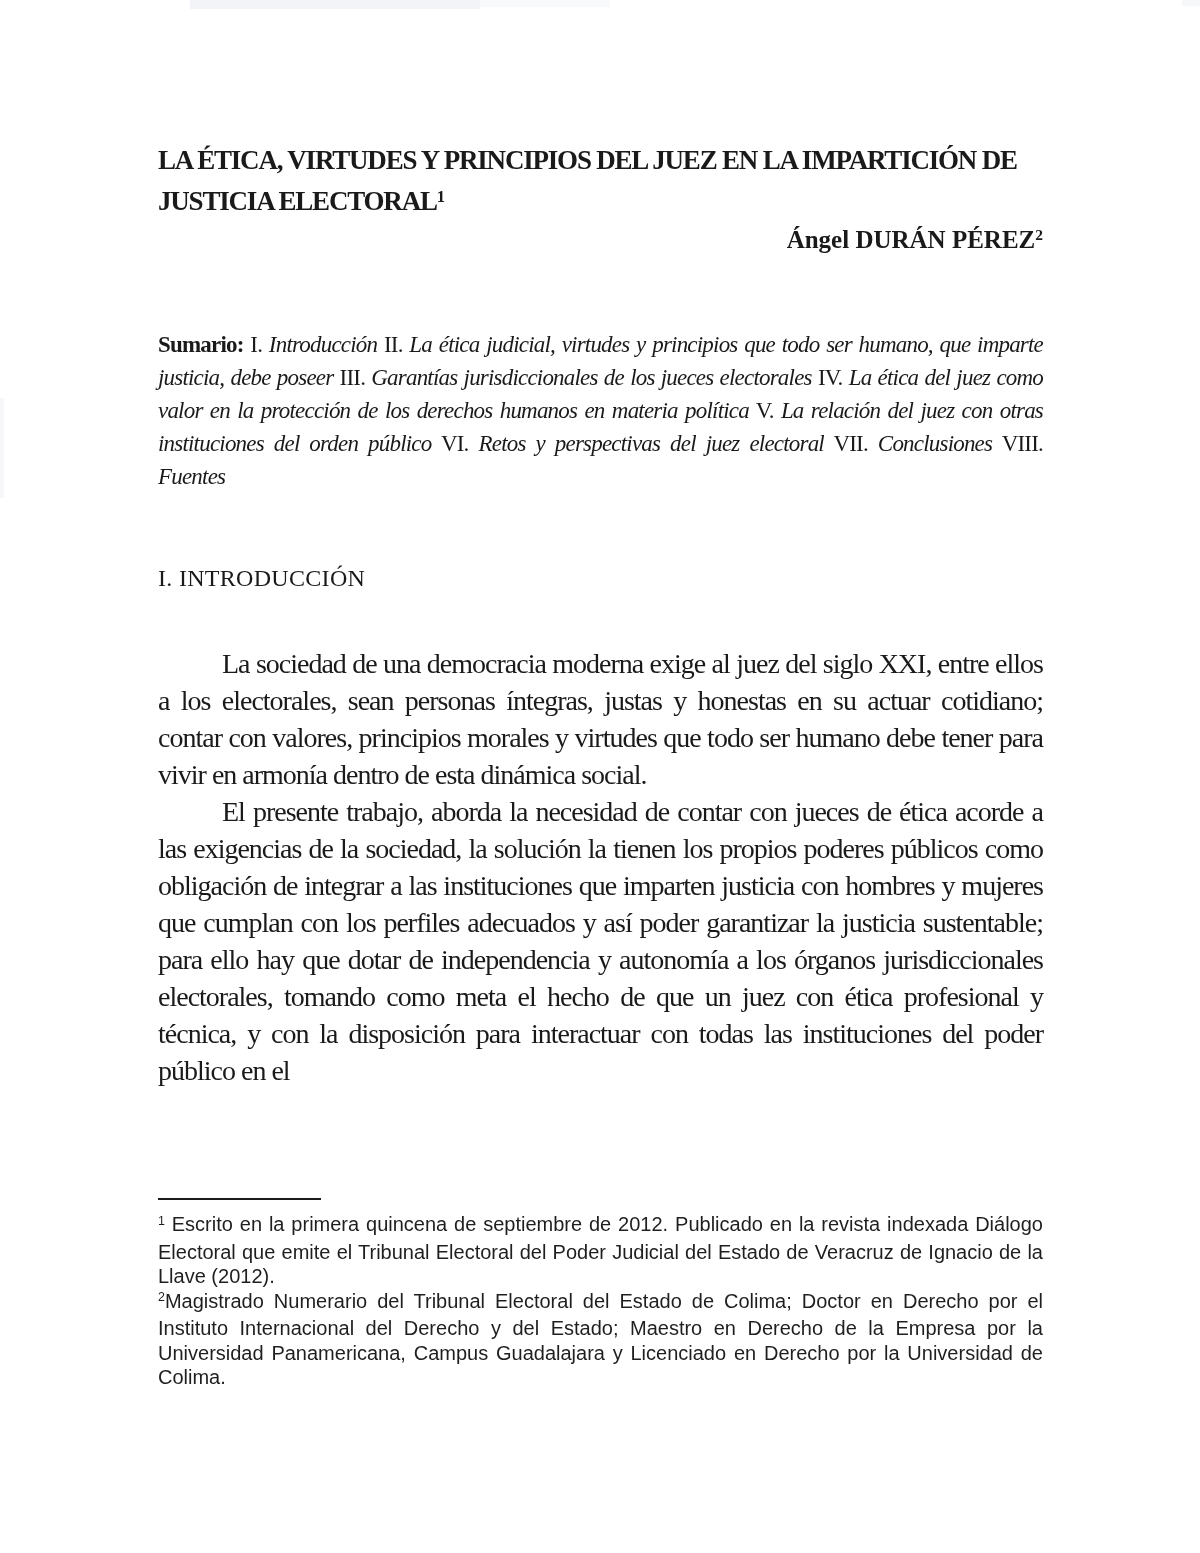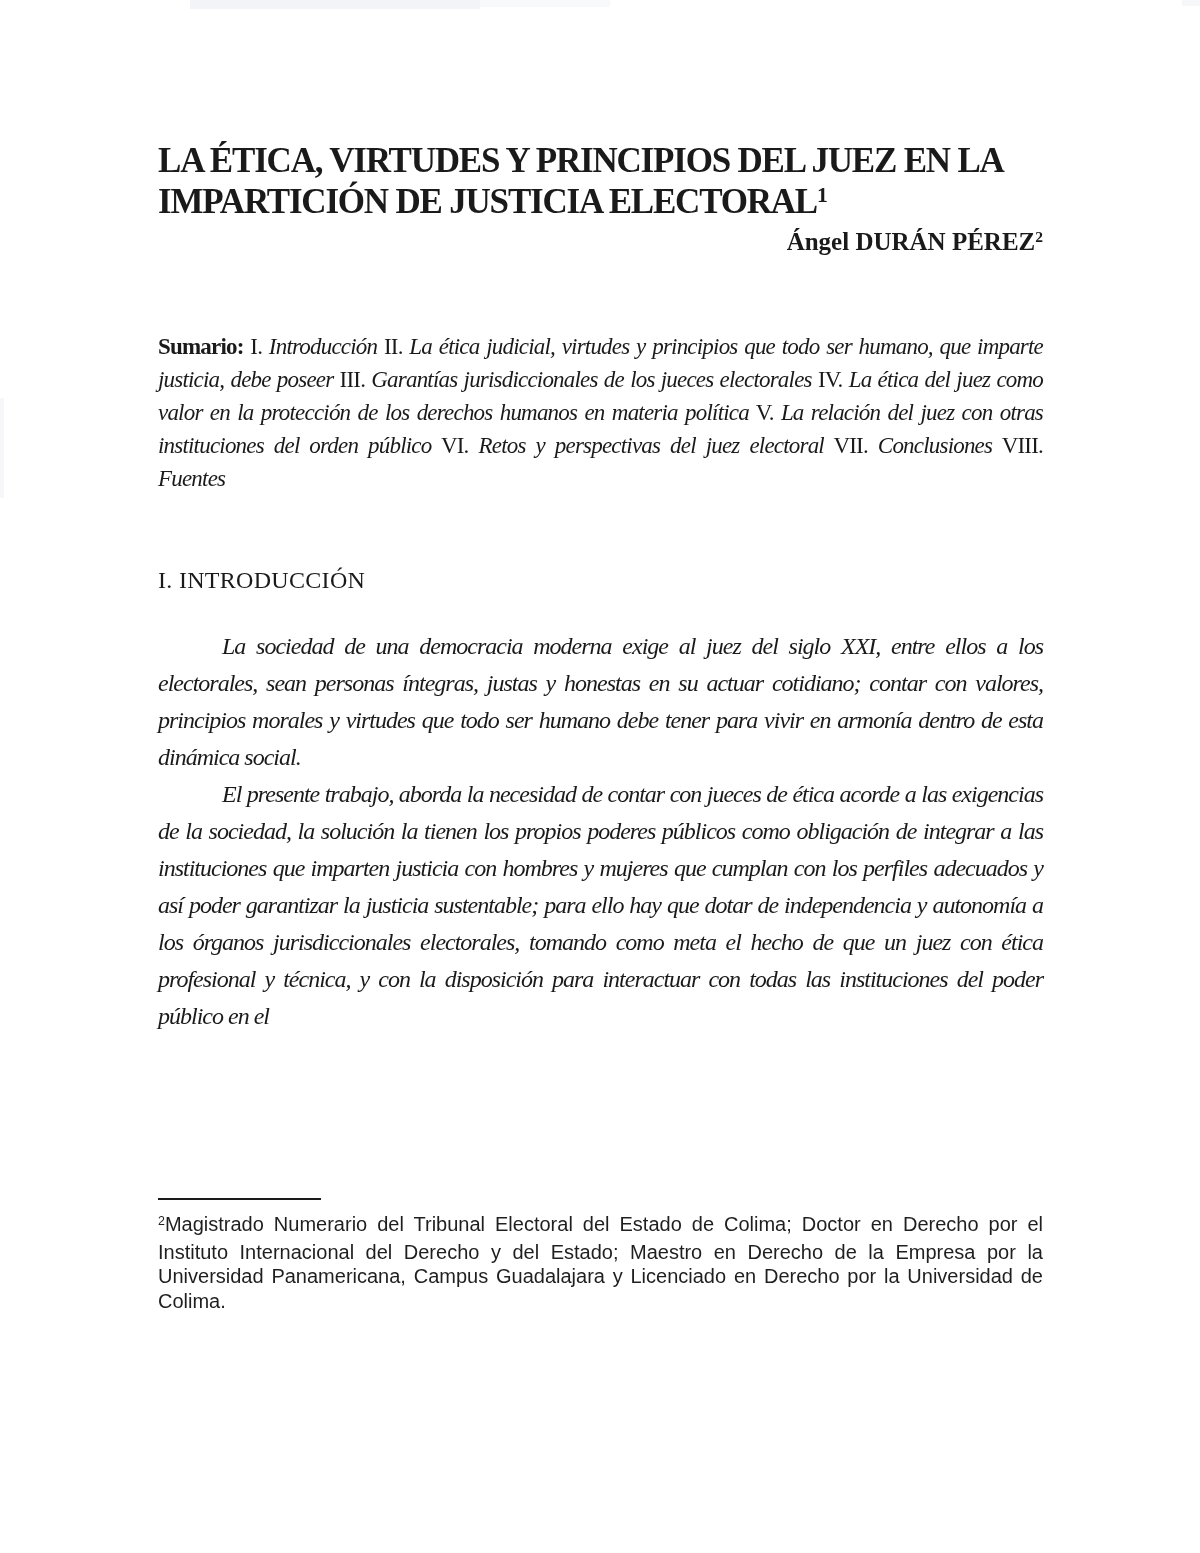--- a/index.html
+++ b/index.html
@@ -18,21 +18,21 @@
   .artifact-top1 { left: 190px; top: 0; width: 290px; height: 9px; background: #f3f4f7; }
   .artifact-top2 { left: 480px; top: 0; width: 130px; height: 7px; background: #f8f9fb; }
   .artifact-top3 { right: 0; top: 0; width: 18px; height: 6px; background: #f6f7f9; }
   .artifact-left { left: 0; top: 398px; width: 4px; height: 100px; background: #f7f7f9; }
 
   .content { padding: 140px 157px 0 158px; }
 
   .title {
     margin: 0;
     font-weight: bold;
-    font-size: 35px;
+    font-size: 27px;
     line-height: 41px;
     letter-spacing: -1.2px;
     text-align: left;
   }
 
   .authors { text-align: right; }
   .author { margin: 0; font-weight: bold; font-size: 25px; line-height: 30px; }
   .author + .author { margin-top: 22px; }
 
   .sumario {
@@ -45,27 +45,26 @@
 
   .section-heading {
     margin: 70px 0 0 0;
     font-size: 24px;
     font-weight: normal;
     line-height: 30px;
     letter-spacing: 0.3px;
   }
 
   .body-para {
-    margin: 33px 0 0 0;
-    font-size: 24px;
+    margin: 52px 0 0 0;
+    font-size: 28px;
     line-height: 37px;
     letter-spacing: -1px;
     text-align: justify;
     text-indent: 64px;
-    font-style: italic;
   }
   .body-para + .body-para { margin-top: 0; }
 
   .footnotes {
     position: absolute;
     left: 158px;
     top: 1198px;
     width: 885px;
     font-family: "Liberation Sans", sans-serif;
   }
@@ -111,16 +110,17 @@
     <h2 class="section-heading">I. INTRODUCCIÓN</h2>
 
     <p class="body-para">La sociedad de una democracia moderna exige al juez del siglo XXI, entre ellos a los electorales, sean personas íntegras, justas y honestas en su actuar cotidiano; contar con valores, principios morales y virtudes que todo ser humano debe tener para vivir en armonía dentro de esta dinámica social.</p>
 
     <p class="body-para">El presente trabajo, aborda la necesidad de contar con jueces de ética acorde a las exigencias de la sociedad, la solución la tienen los propios poderes públicos como obligación de integrar a las instituciones que imparten justicia con hombres y mujeres que cumplan con los perfiles adecuados y así poder garantizar la justicia sustentable; para ello hay que dotar de independencia y autonomía a los órganos jurisdiccionales electorales, tomando como meta el hecho de que un juez con ética profesional y técnica, y con la disposición para interactuar con todas las instituciones del poder público en el</p>
 
   </div>
 
   <div class="footnotes">
     <div class="footnote-rule"></div>
+    <p class="footnote"><span class="run-sup">1</span><span class="run-normal"> Escrito en la primera quincena de septiembre de 2012. Publicado en la revista indexada Diálogo Electoral que emite el Tribunal Electoral del Poder Judicial del Estado de Veracruz de Ignacio de la Llave (2012).</span></p>
     <p class="footnote"><span class="run-sup">2</span><span class="run-normal">Magistrado Numerario del Tribunal Electoral del Estado de Colima; Doctor en Derecho por el Instituto Internacional del Derecho y del Estado; Maestro en Derecho de la Empresa por la Universidad Panamericana, Campus Guadalajara y Licenciado en Derecho por la Universidad de Colima.</span></p>
   </div>
 
 </div>
 
 </body></html>

